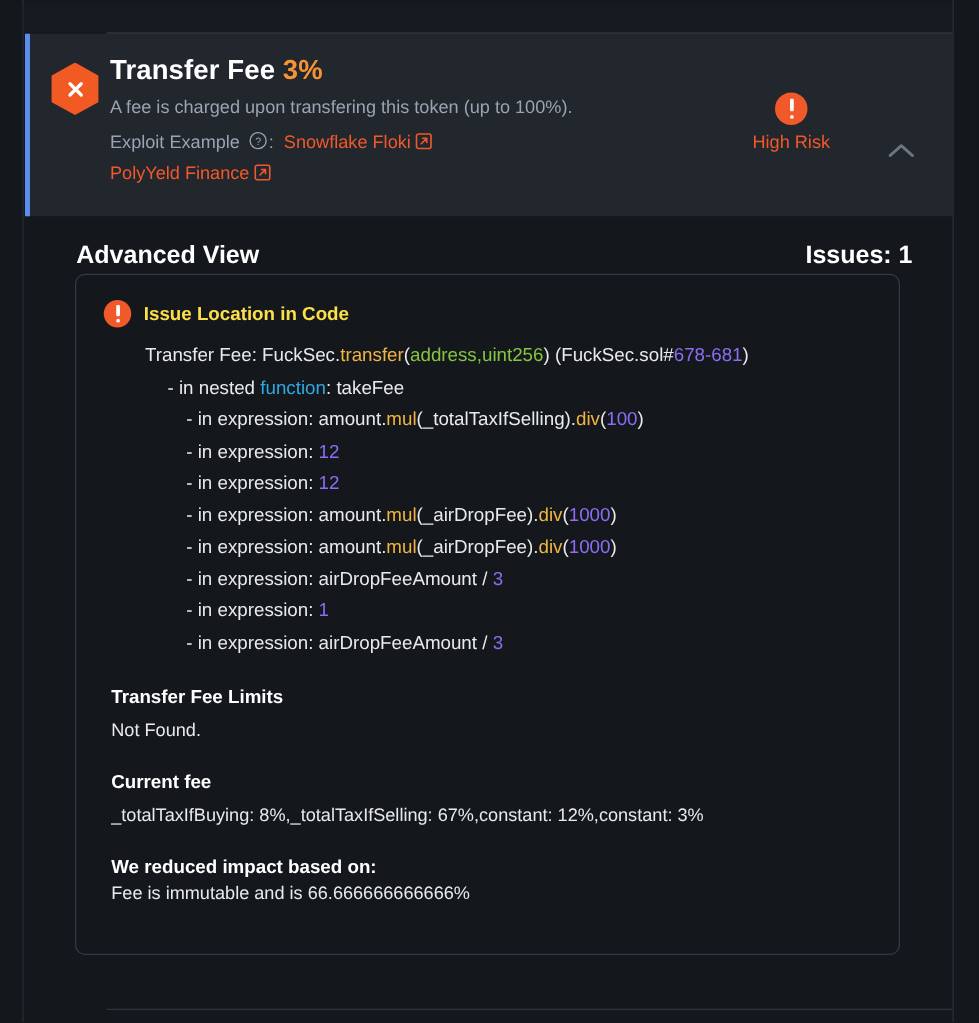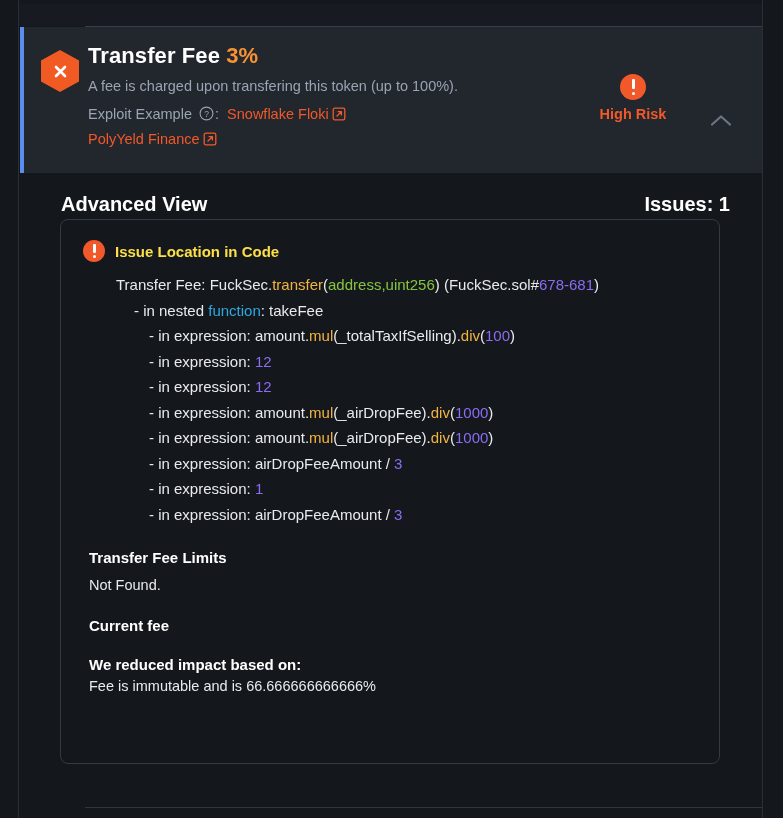--- a/index.html
+++ b/index.html
@@ -153,21 +153,21 @@
     position: absolute;
     left: 11.5px; top: 17.5px;
     width: 3px; height: 3px;
     background: #fff;
     border-radius: 50%;
   }
   .risk-label {
     margin-top: 6px;
     font-size: 14.5px;
     color: #f1592a;
-    font-weight: 700;
+    font-weight: 400;
   }
 
   .collapse-btn {
     position: absolute;
     left: 684px; top: 78px;
     width: 34px; height: 30px;
     display: flex;
     align-items: center;
     justify-content: center;
     cursor: pointer;
@@ -391,20 +391,21 @@
           <div class="code-line ind2"><span class="tok-plain">- in expression: airDropFeeAmount / </span><span class="tok-num">3</span></div>
         </div>
 
       <div id="sections-host">
           <div class="sec">
             <div class="sec-title">Transfer Fee Limits</div>
             <div class="sec-text">Not Found.</div>
           </div>
           <div class="sec">
             <div class="sec-title">Current fee</div>
+            <div class="sec-text">_totalTaxIfBuying: 8%,_totalTaxIfSelling: 67%,constant: 12%,constant: 3%</div>
           </div>
           <div class="sec">
             <div class="sec-title tight">We reduced impact based on:</div>
             <div class="sec-text">Fee is immutable and is 66.666666666666%</div>
           </div>
         </div>
     </div>
 
     <div class="scrollbar-track">
       

